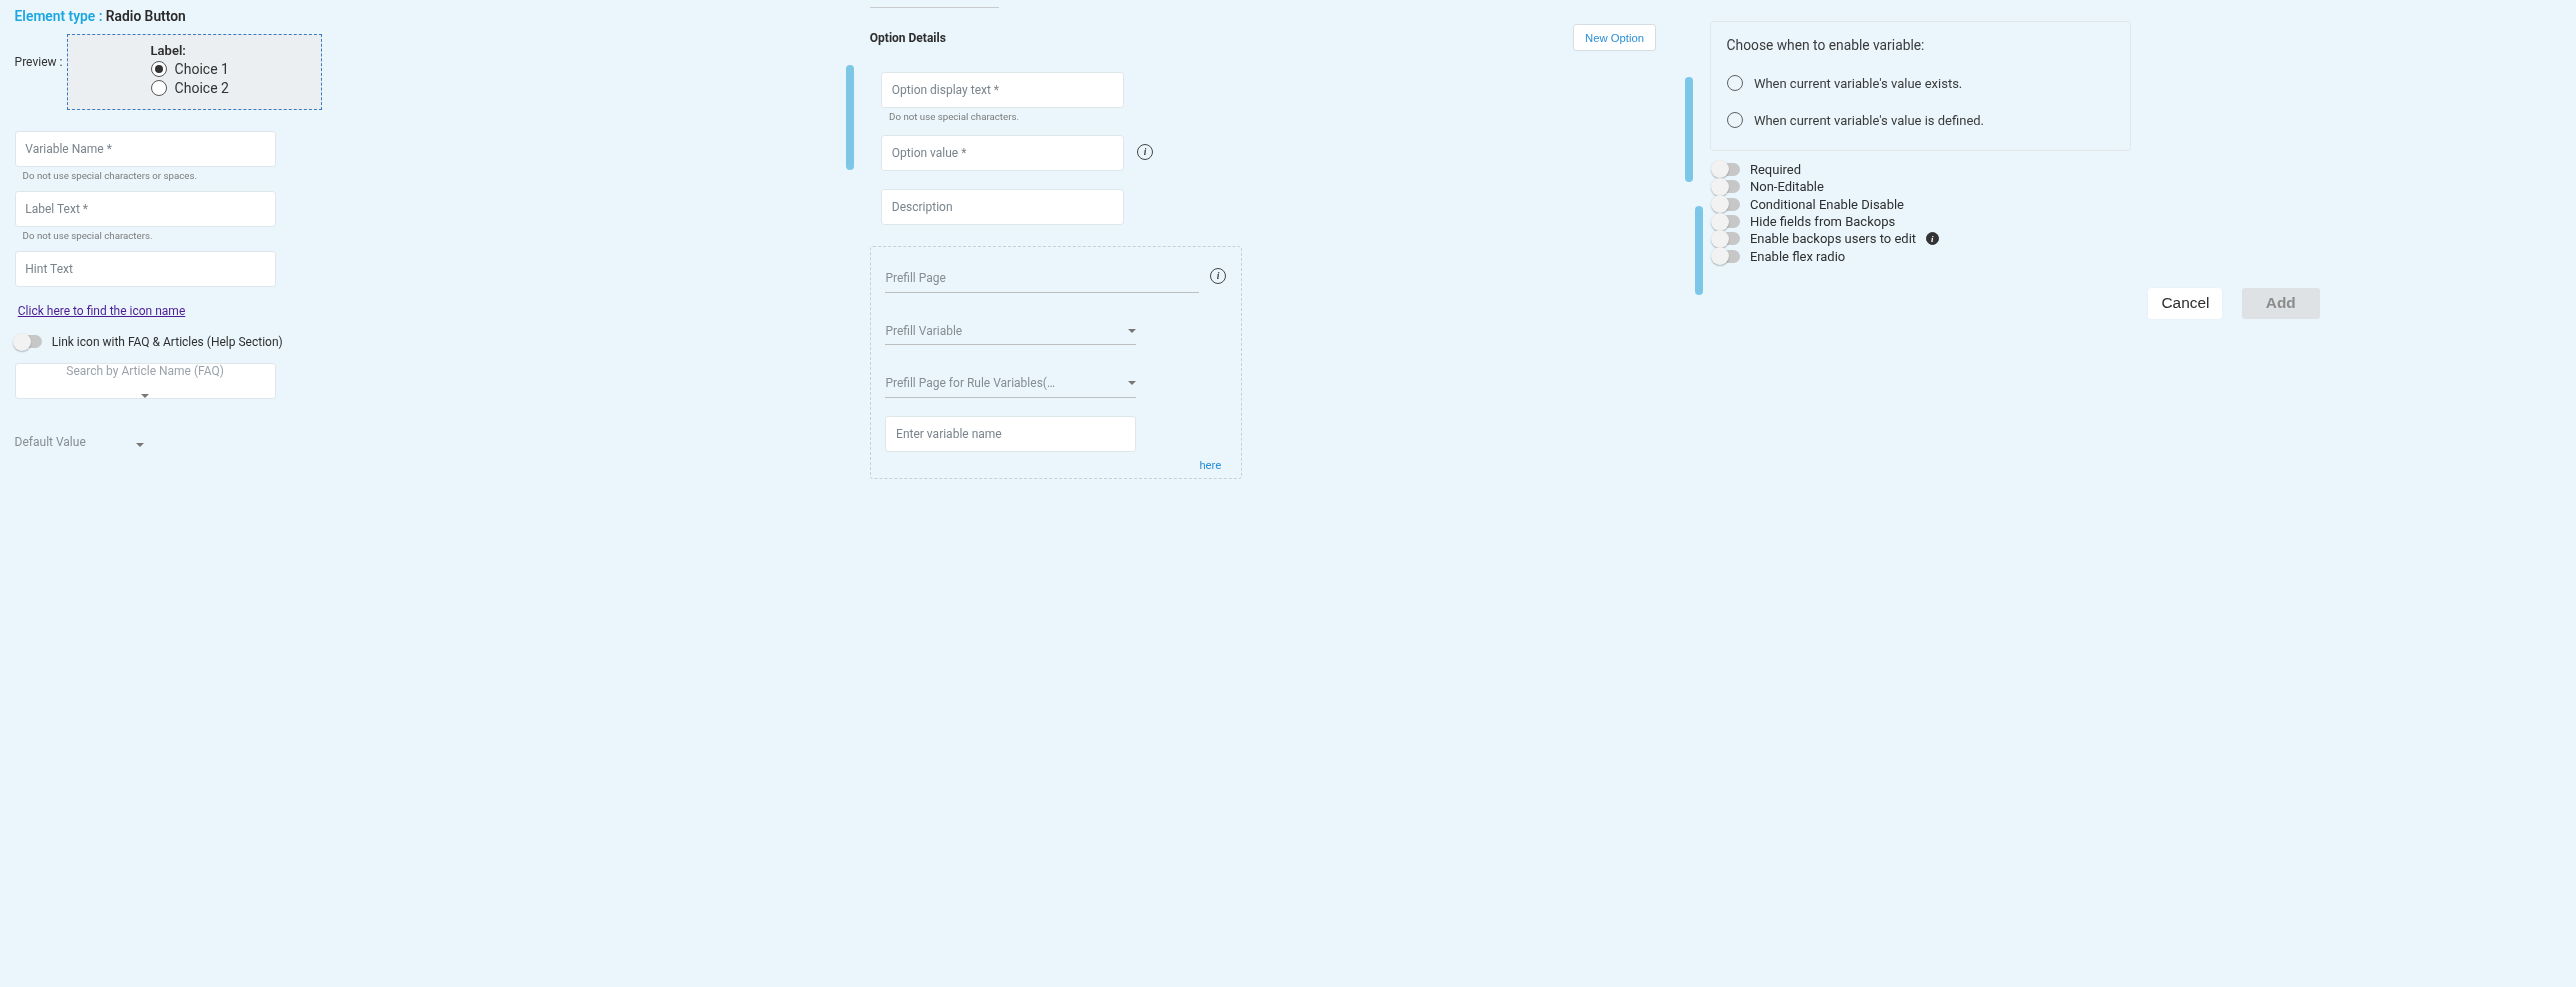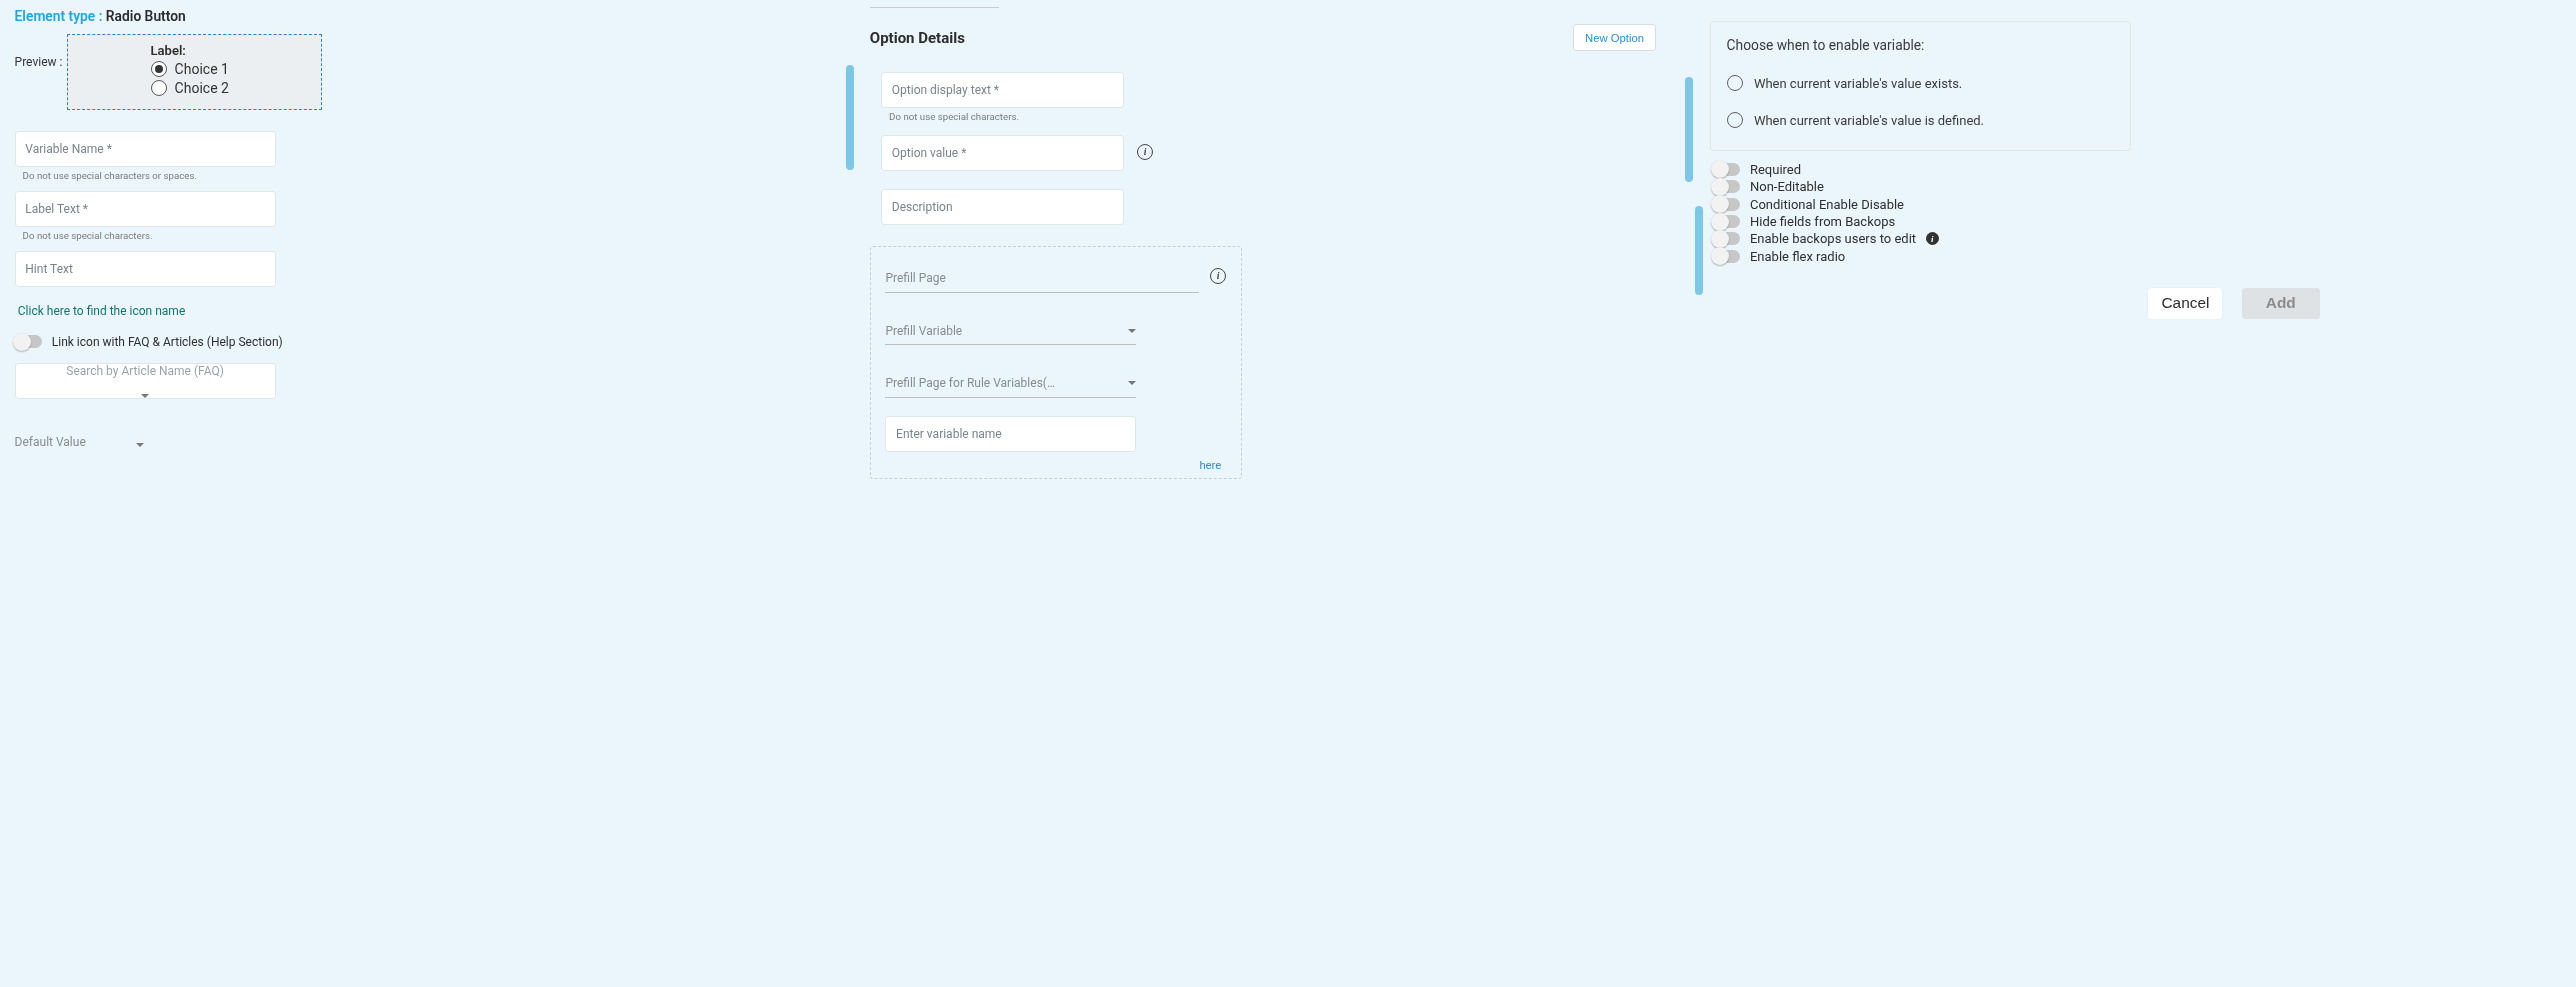--- a/index.html
+++ b/index.html
@@ -129,21 +129,22 @@
   }
   .info-icon {
     width: 16px; height: 16px; border:1.6px solid #444; border-radius:50%;
     display:inline-flex; align-items:center; justify-content:center;
     font-style: italic; font-family: Georgia, serif;
     font-size: 9.7px; font-weight:700; color:#444;
   }
   .info-icon.filled { background:#333; color:#fff; border-color:#333; width:13px; height:13px; font-size:9px;}
 
   .link {
-    color:#0f766e;
+    color:#4c1d95;
+    text-decoration: underline;
     font-size: 12px;
     display:inline-block;
     margin: 9.7px 0 11.3px 3.2px;
     cursor:pointer;
     text-align:right;
   }
 
   .toggle-row {
     display:flex; align-items:center; gap:9.7px;
     font-size:12px; color:#2f2f2f;
@@ -179,21 +180,21 @@
   .underline-field .chev { position:absolute; right:0; bottom:6.5px; }
 
   
   .col2 .hr {
     height:1.6px; width:129px; background:#c8cccf; margin: 0 0 16px 0;
   }
   .section-title-row {
     display:flex; align-items:center; justify-content:space-between;
     margin-bottom: 21px; padding-right: 24px;
   }
-  .section-title { font-size:15px; font-weight:700; color:#2d2d2d; }
+  .section-title { font-size:12px; font-weight:700; color:#2d2d2d; }
   .btn-outline {
     border:0.8px solid #d5dde3; background:#fff; color:#2a8fd6;
     font-size:11.3px; padding:6.5px 11.3px; border-radius:3.2px; cursor:pointer;
   }
 
   .option-block { margin-left: 11.3px; margin-bottom: 21px; }
   .option-block .text-field, .option-block .helper { width: 243px; }
   .option-block .helper { width:auto; }
   .option-block .wlabel { display:flex; align-items:center; gap:13px; }
 

